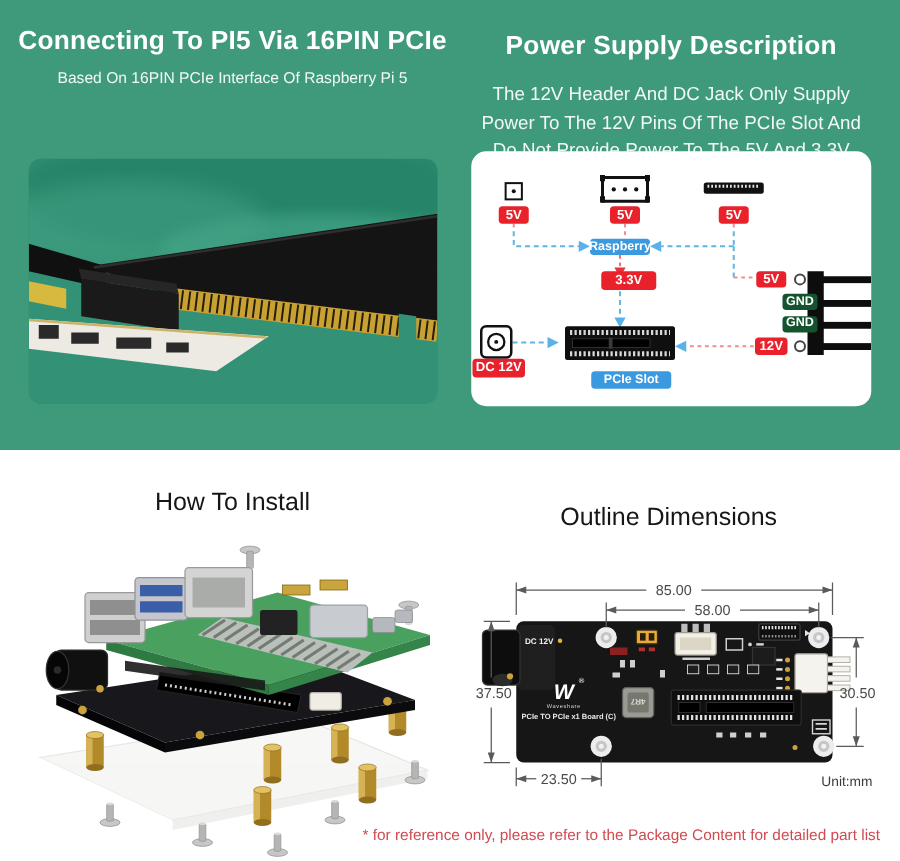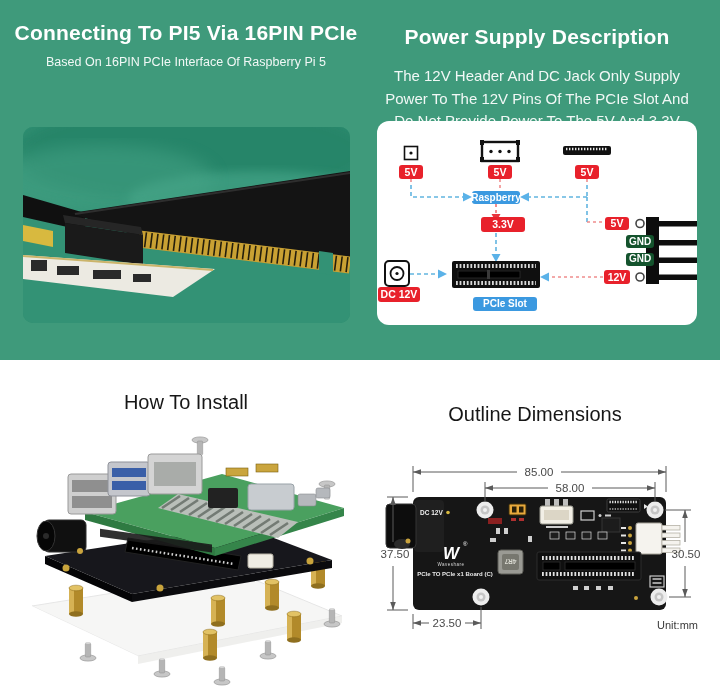--- a/index.html
+++ b/index.html
@@ -472,13 +472,14 @@
         <text x="161" y="36" text-anchor="middle">85.00</text>
         <text x="192" y="52" text-anchor="middle">58.00</text>
         <text x="17" y="118" text-anchor="middle">37.50</text>
         <text x="308" y="118" text-anchor="middle">30.50</text>
         <text x="69" y="187" text-anchor="middle">23.50</text>
         <text x="320" y="189" text-anchor="end" font-size="11" fill="#3a3a3a">Unit:mm</text>
       </g>
     </svg>
   </div>
 
+  <div class="footnote">* for reference only, please refer to the Package Content for detailed part list</div>
 </div>
 
 </body></html>

